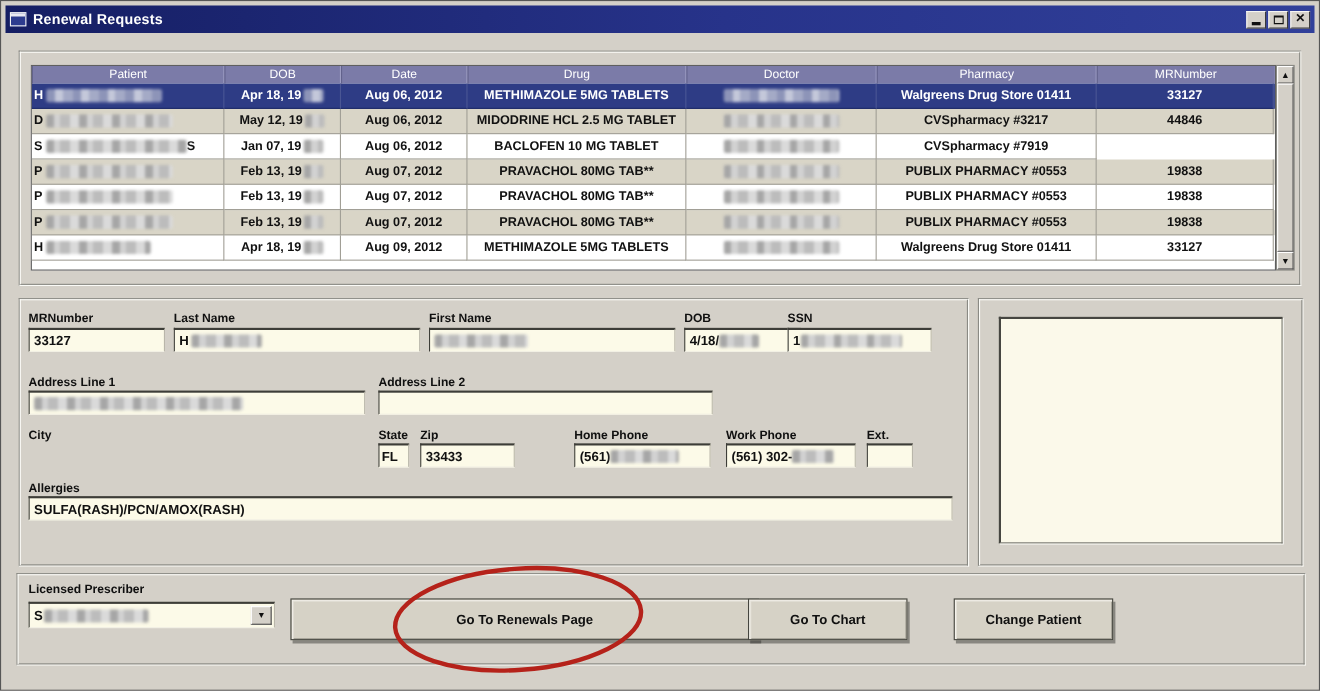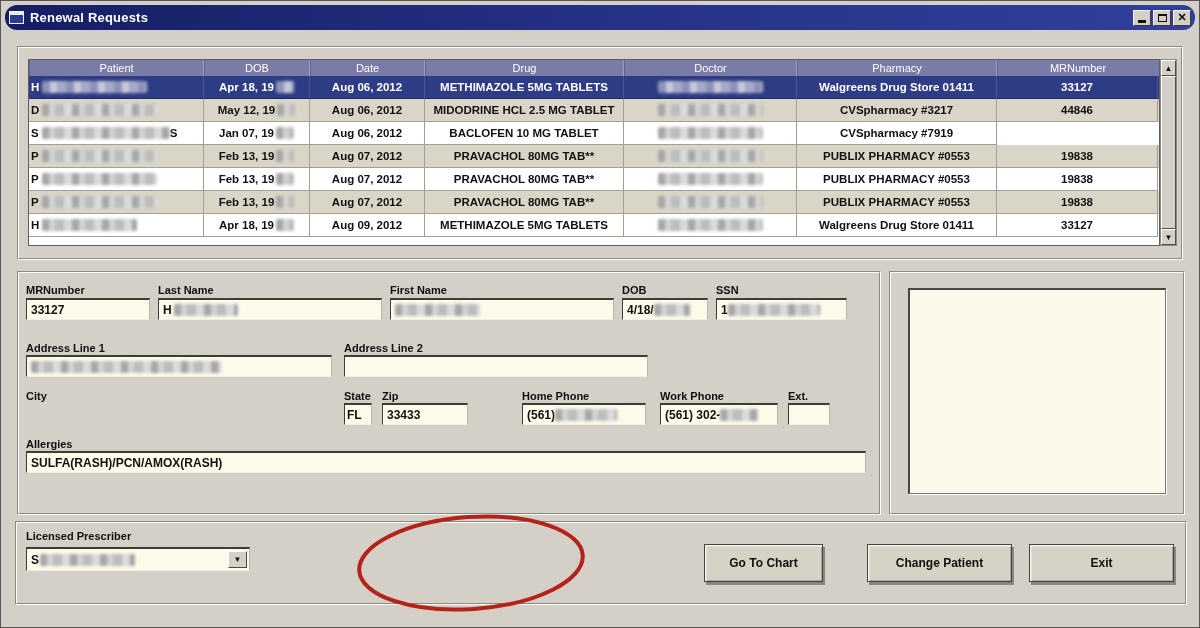--- a/index.html
+++ b/index.html
@@ -6,21 +6,21 @@
   *{box-sizing:border-box;}
   .window{
     position:relative;width:1200px;height:628px;background:#d4d0c8;
     border:1px solid #565656;overflow:hidden;
     font-family:"Liberation Sans",sans-serif;color:#111;
   }
   
   .titlebar{
     position:absolute;left:4px;top:4px;right:4px;height:25px;
     background:linear-gradient(90deg,#151e63 0%,#27338a 55%,#31409a 100%);
-    display:flex;align-items:center;padding:0 4px;border-radius:12px;
+    display:flex;align-items:center;padding:0 4px;
   }
   .title-icon{width:15px;height:13px;border:1px solid #f2f2f2;background:#2d3c8f;
     box-shadow:inset 0 3px 0 #e9e9f2;margin-right:6px;flex:0 0 auto;}
   .title-text{color:#fff;font-weight:700;font-size:13px;letter-spacing:.2px;}
   .controls{margin-left:auto;display:flex;gap:2px;}
   .wbtn{width:18px;height:16px;background:#d4d0c8;padding:0;margin:0;
     border:1px solid;border-color:#f6f6f2 #3a3a3a #3a3a3a #f6f6f2;
     display:flex;align-items:center;justify-content:center;font-family:inherit;}
   .glyph-min{width:8px;height:3px;background:#101010;align-self:flex-end;margin-bottom:2px;}
   .glyph-max{width:9px;height:8px;border:1px solid #101010;border-top-width:2px;}
@@ -81,21 +81,21 @@
     border:1px solid;border-color:#3d3d38 #b9b6aa #f2f0e4 #3d3d38;border-top-width:2px;
     display:flex;align-items:center;padding:0 24px 0 4px;font-size:12px;font-weight:700;}
   .combo-btn{position:absolute;top:2px;right:2px;bottom:2px;width:19px;background:#d4d0c8;
     border:1px solid;border-color:#fff #4a4a4a #4a4a4a #fff;
     display:flex;align-items:center;justify-content:center;font-size:8px;color:#101010;}
   .btn{position:absolute;top:22px;height:38px;background:#d6d2c6;border:1px solid #45453f;
     box-shadow:inset 1px 1px 0 #f6f4ee,inset 2px 2px 0 #e4e1d8,inset -1px -1px 0 #a8a59a,2px 3px 0 rgba(45,45,40,.45);
     font-family:inherit;font-size:12px;font-weight:700;color:#101010;
     display:flex;align-items:center;justify-content:center;}
   .btn-renewals{left:248px;width:426px;}
-  .btn-chart{left:688px;width:119px;}
+  .btn-chart{left:664px;width:145px;}
   .btn-change{left:851px;width:145px;}
   .btn-exit{left:1013px;width:145px;}
   
   .annotation{position:absolute;left:0;top:0;width:1200px;height:628px;pointer-events:none;}
 </style>
 </head>
 <body>
 
 <div class="window">
 
@@ -267,21 +267,21 @@
         <span class="blur" style="width:64px;margin-left:2px;"></span>
       </div>
 
     <span class="flabel" style="left:372px;top:12px;">First Name</span>
     <div class="finput" style="left:372px;top:26px;width:224px;">
         <span></span>
         <span class="blur" style="width:85px;"></span>
       </div>
 
     <span class="flabel" style="left:604px;top:12px;">DOB</span>
-    <div class="finput" style="left:604px;top:26px;width:86px;">
+    <div class="finput" style="left:604px;top:26px;width:106px;">
         <span>4/18/</span>
         <span class="blur" style="width:36px;"></span>
       </div>
 
     <span class="flabel" style="left:698px;top:12px;">SSN</span>
     <div class="finput" style="left:698px;top:26px;width:131px;">
         <span>1</span>
         <span class="blur" style="width:92px;"></span>
       </div>
 
@@ -334,22 +334,22 @@
     <div class="photo-box"></div>
   </div>
 
   <div class="groove footer-panel">
     <span class="flabel" style="left:10px;top:8px;">Licensed Prescriber</span>
     <div class="combo">
       <span>S</span>
       <span class="blur" style="width:95px;margin-left:1px;"></span>
       <span class="combo-btn">▼</span>
     </div>
+    <button class="btn btn-renewals">Go To Renewals Page</button>
     <button class="btn btn-chart">Go To Chart</button>
     <button class="btn btn-change">Change Patient</button>
-    <button class="btn btn-exit">Exit</button>
   </div>
 
   <svg class="annotation" viewBox="0 0 1200 628">
     <ellipse cx="470" cy="562" rx="112" ry="46" fill="none" stroke-width="4" transform="rotate(-4 470 562)" stroke="#b5221a"></ellipse>
   </svg>
 
 </div>
 
 </body></html>

